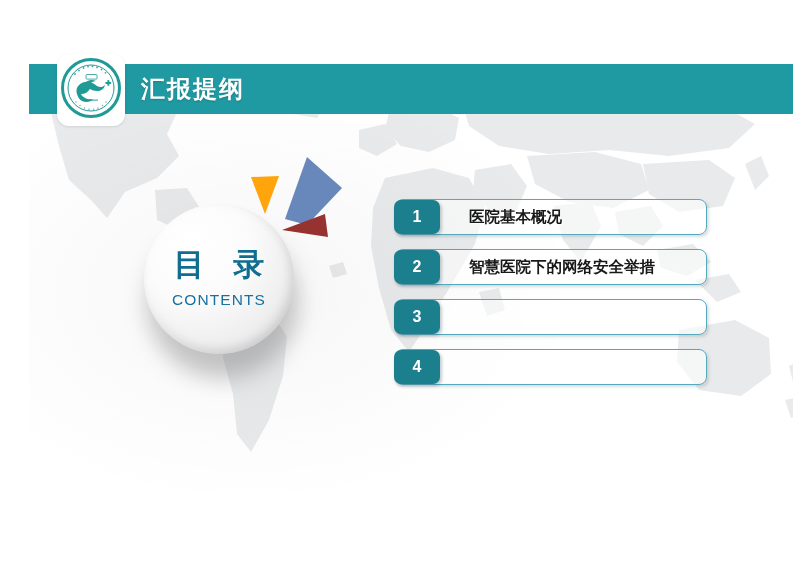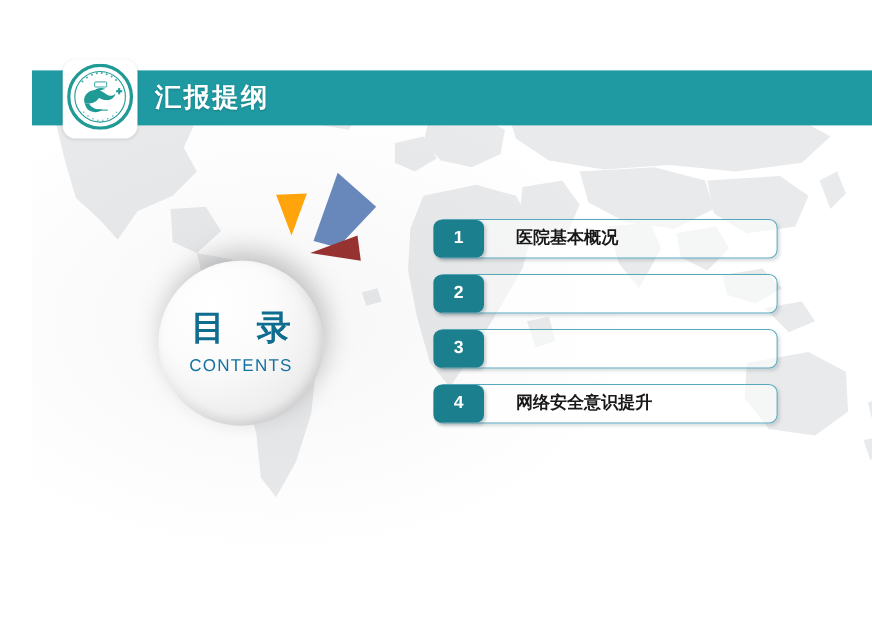--- a/index.html
+++ b/index.html
@@ -93,21 +93,21 @@
     top: 228px;
     width: 150px;
     height: 150px;
     border-radius: 50%;
     background: rgba(120,120,122,0.42);
     filter: blur(11px);
   }
   #contents-circle {
     position: absolute;
     left: 115px;
-    top: 237px;
+    top: 204px;
     width: 150px;
     height: 150px;
     border-radius: 50%;
     background: radial-gradient(circle at 32% 26%, #ffffff 0%, #fbfbfc 38%, #ededee 72%, #dededf 100%);
     box-shadow: inset -3px -4px 10px rgba(150,150,152,0.35),
                 inset 3px 3px 7px rgba(255,255,255,0.95);
     display: flex;
     flex-direction: column;
     align-items: center;
     justify-content: center;
@@ -315,32 +315,32 @@
         <span>1</span>
       </div>
       <div class="menu-label">医院基本概况</div>
     </div>
 
     <div class="menu-row">
       <div class="menu-box"></div>
       <div class="menu-badge">
         <span>2</span>
       </div>
+      <div class="menu-label">智慧医院下的网络安全举措</div>
     </div>
 
     <div class="menu-row">
       <div class="menu-box"></div>
       <div class="menu-badge">
         <span>3</span>
       </div>
     </div>
 
     <div class="menu-row">
       <div class="menu-box"></div>
       <div class="menu-badge">
         <span>4</span>
       </div>
-      <div class="menu-label">网络安全意识提升</div>
     </div>
 
   </div>
 
 </div>
 
 </body></html>

